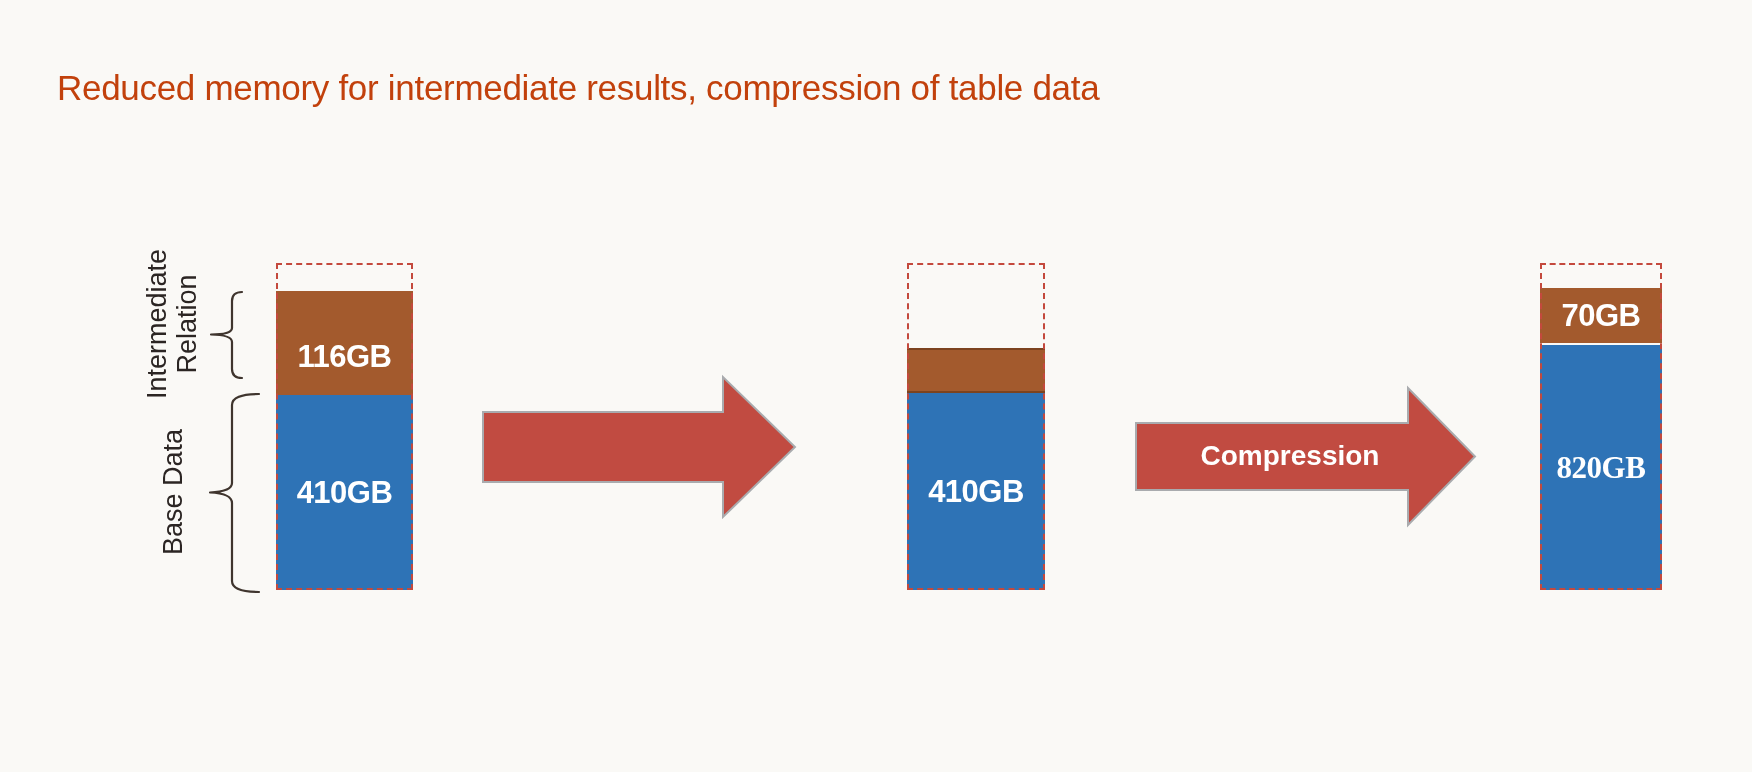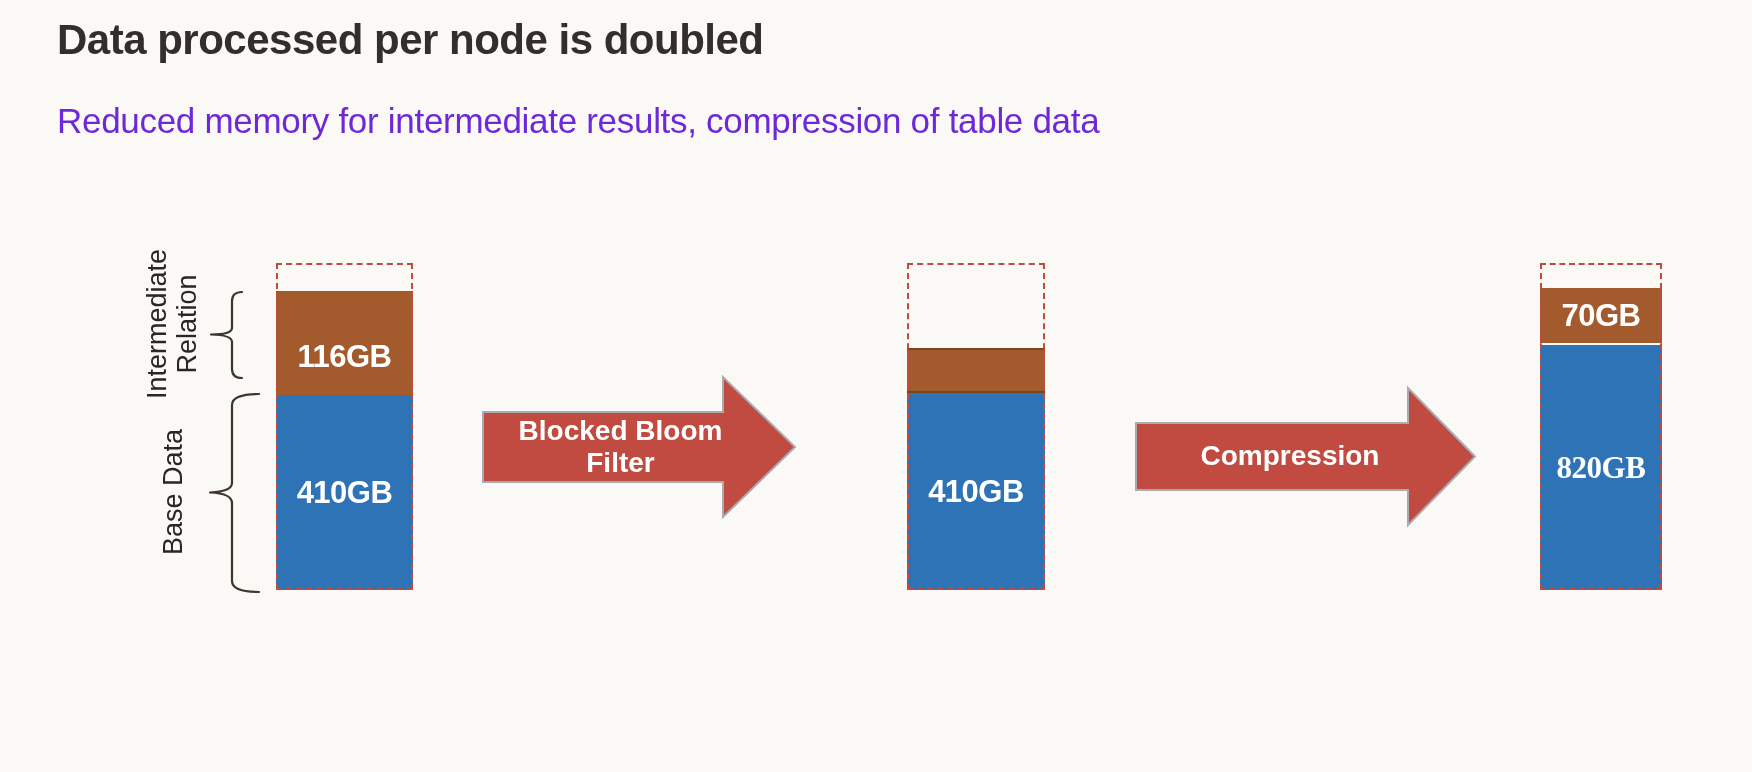--- a/index.html
+++ b/index.html
@@ -8,23 +8,22 @@
     background:#FAF9F6; overflow:hidden;
     font-family:"Liberation Sans", sans-serif;
   }
   .title {
     position:absolute; left:57px; top:16px;
     font-size:42px; font-weight:bold; color:#332E2C; letter-spacing:-0.5px;
     white-space:nowrap;
   }
   .subtitle {
     position:absolute; left:57px; top:68px;
-    font-size:35px; font-weight:400; color:#6d28d9; letter-spacing:-0.3px;
+    font-size:35px; font-weight:400; color:#c2410c; letter-spacing:-0.3px;
     white-space:nowrap;
-    margin-top:33px;
   }
   .rot-label {
     position:absolute; transform:translate(-50%,-50%) rotate(-90deg);
     font-size:27px; line-height:1.12; color:#2B2523; text-align:center;
     white-space:nowrap;
   }
   .rot-label.intermediate { left:172px; top:324px; }
   .rot-label.base { left:173px; top:492px; }
   .brace { position:absolute; }
   .brace path { fill:none; stroke:#3F352E; stroke-width:2.2; stroke-linecap:round; stroke-linejoin:round; }
@@ -59,21 +58,20 @@
     text-align:center; z-index:2;
   }
   .a1 .arrow-text { left:10px; top:0; width:255px; height:140px; }
   .a2 .arrow-text { left:26px; top:0; width:256px; height:137px; }
 </style>
 </head>
 <body>
 
 <div class="slide">
 
-  <div class="title">Data processed per node is doubled</div>
   <div class="subtitle">Reduced memory for intermediate results, compression of table data</div>
 
   <div class="rot-label intermediate">
     <div>Intermediate</div>
     <div>Relation</div>
   </div>
   <div class="rot-label base">Base Data</div>
 
   <svg class="brace" style="left:206px; top:290px;" width="40" height="90" viewBox="0 0 40 90">
     <path d="M 36 2 Q 26 2 26 11 L 26 38 Q 26 44.5 5 44.5 Q 26 45 26 52 L 26 79 Q 26 88 36 88"></path>
@@ -89,21 +87,20 @@
     <div class="seg blue">
       <span>410GB</span>
     </div>
     <div class="capacity"></div>
   </div>
 
   <div class="arrow a1">
     <svg width="314" height="140" viewBox="0 0 314 140">
       <polygon points="0,35 240,35 240,0 312,70 240,140 240,105 0,105" fill="#C14B41" stroke="#A9ABAE" stroke-width="2"></polygon>
     </svg>
-    <div class="arrow-text">Blocked Bloom Filter</div>
   </div>
 
   <div class="bar b2">
     <div class="seg brown">
       <span></span>
     </div>
     <div class="seg blue">
       <span>410GB</span>
     </div>
     <div class="capacity"></div>

